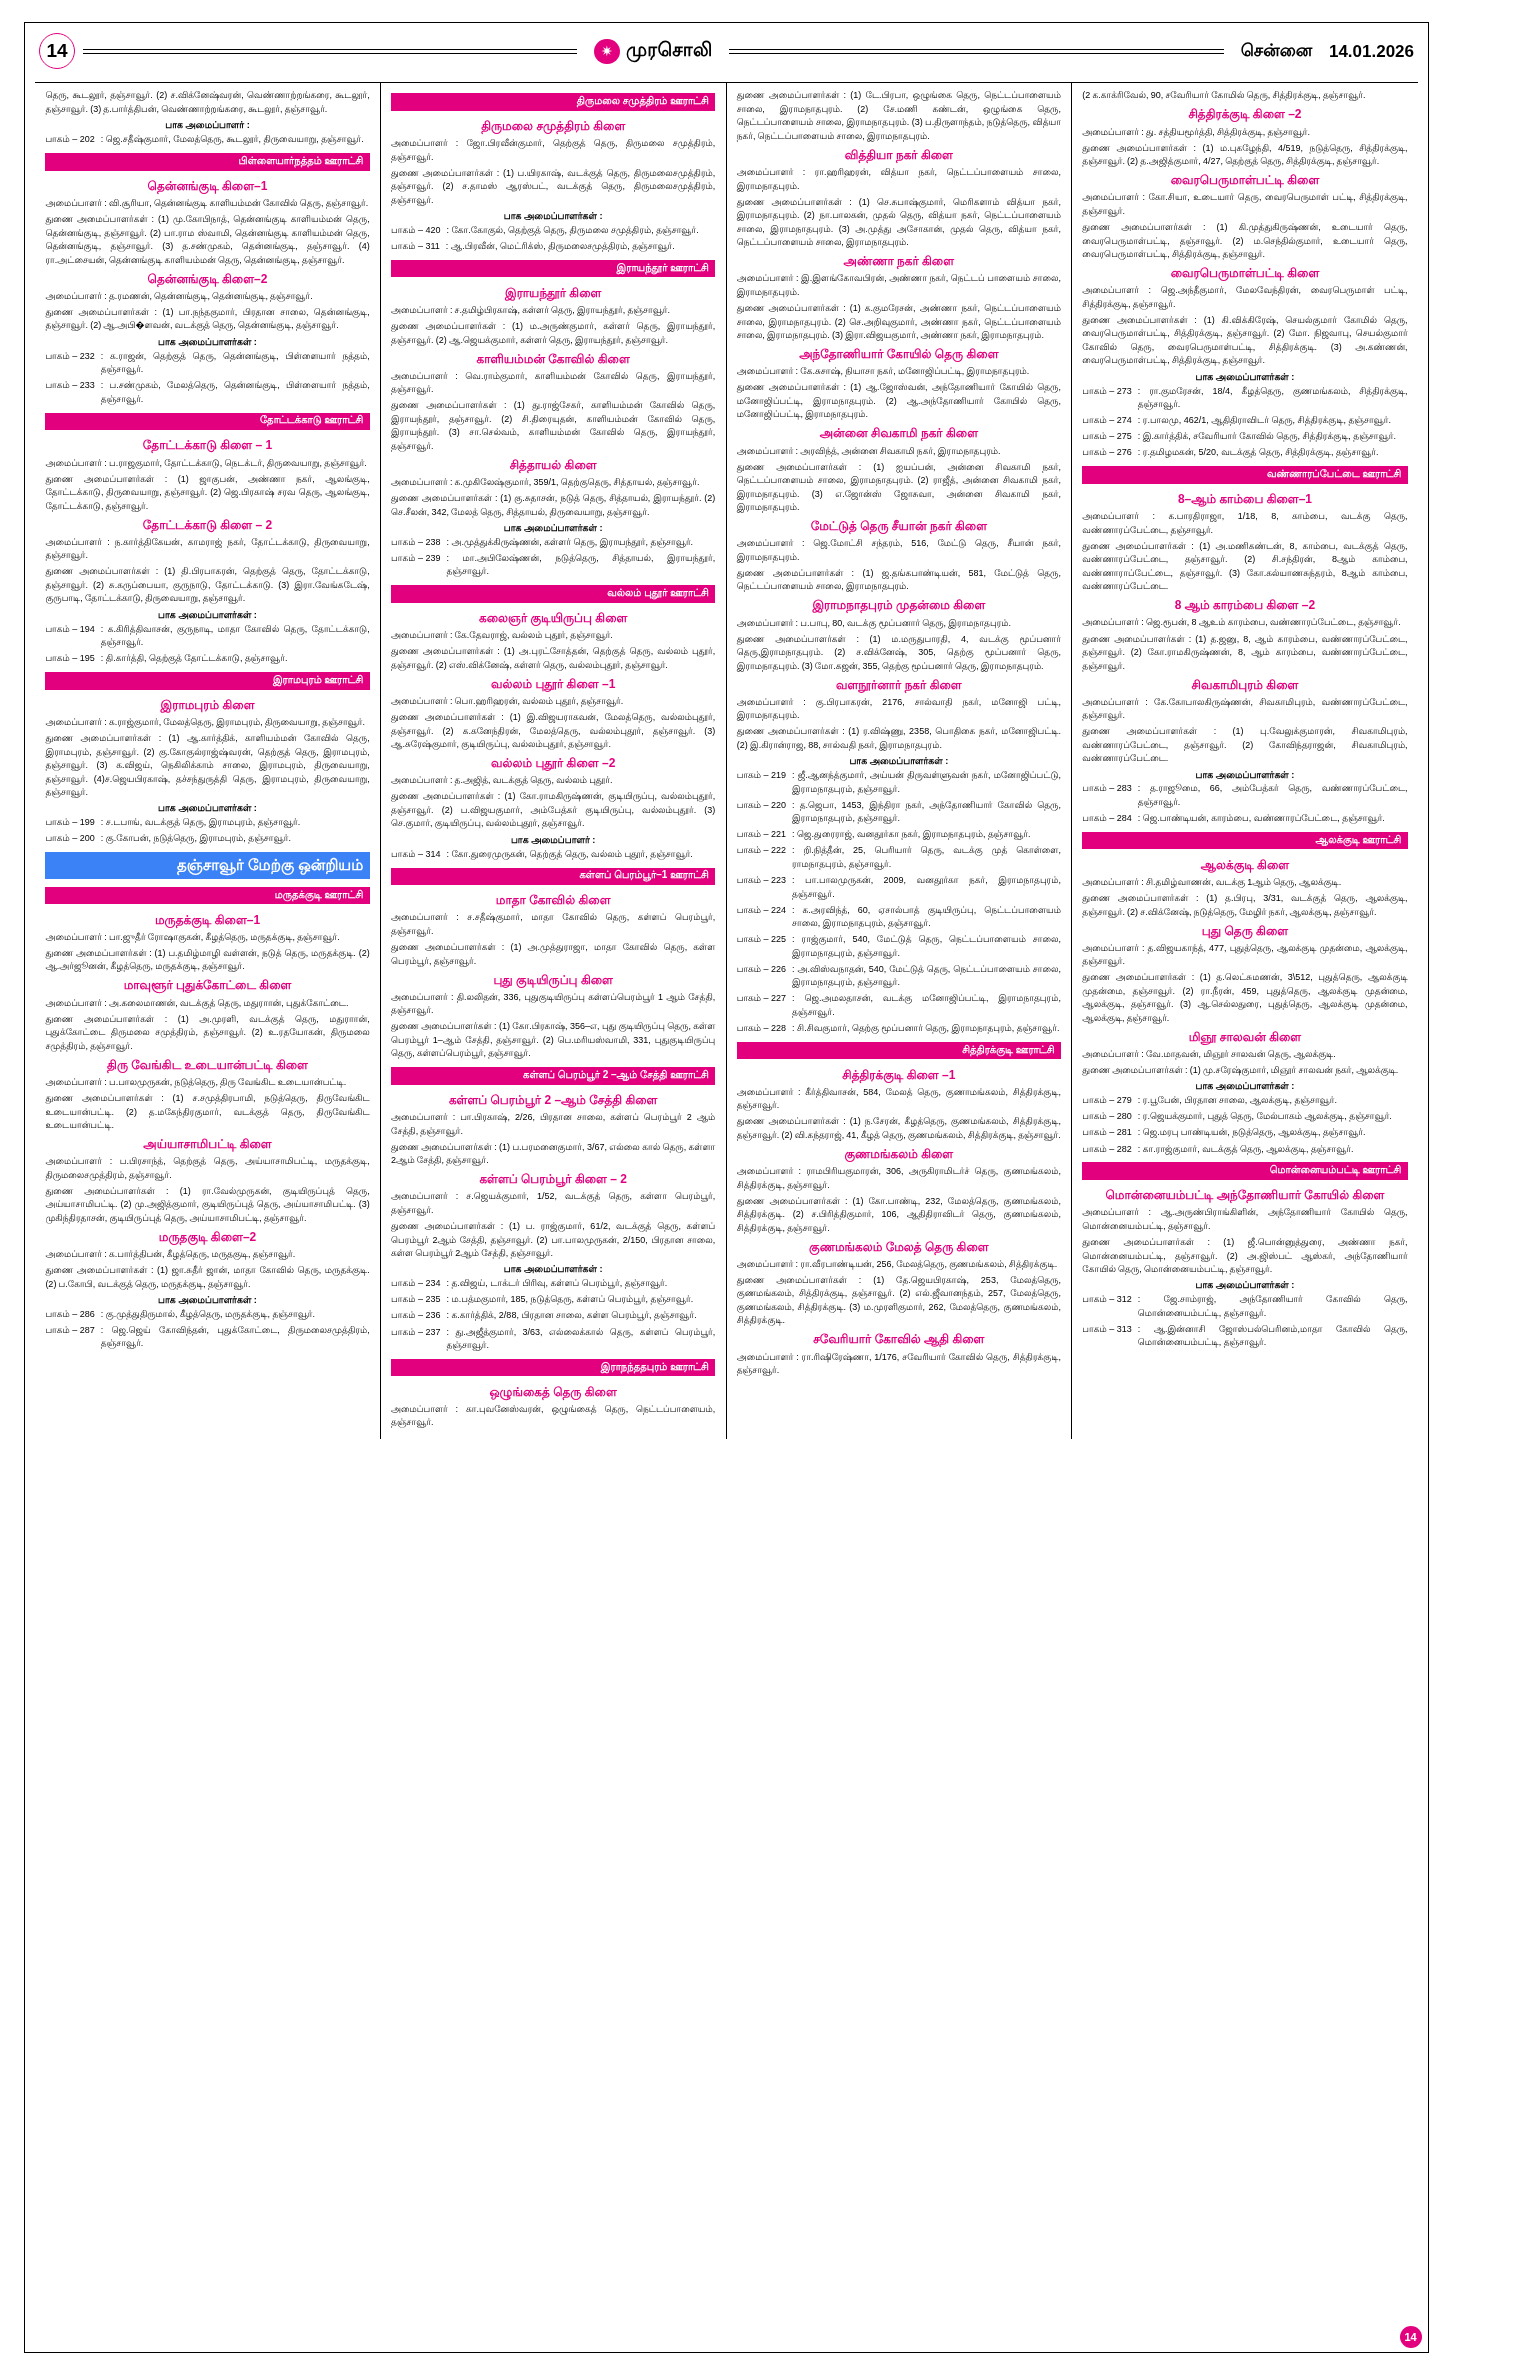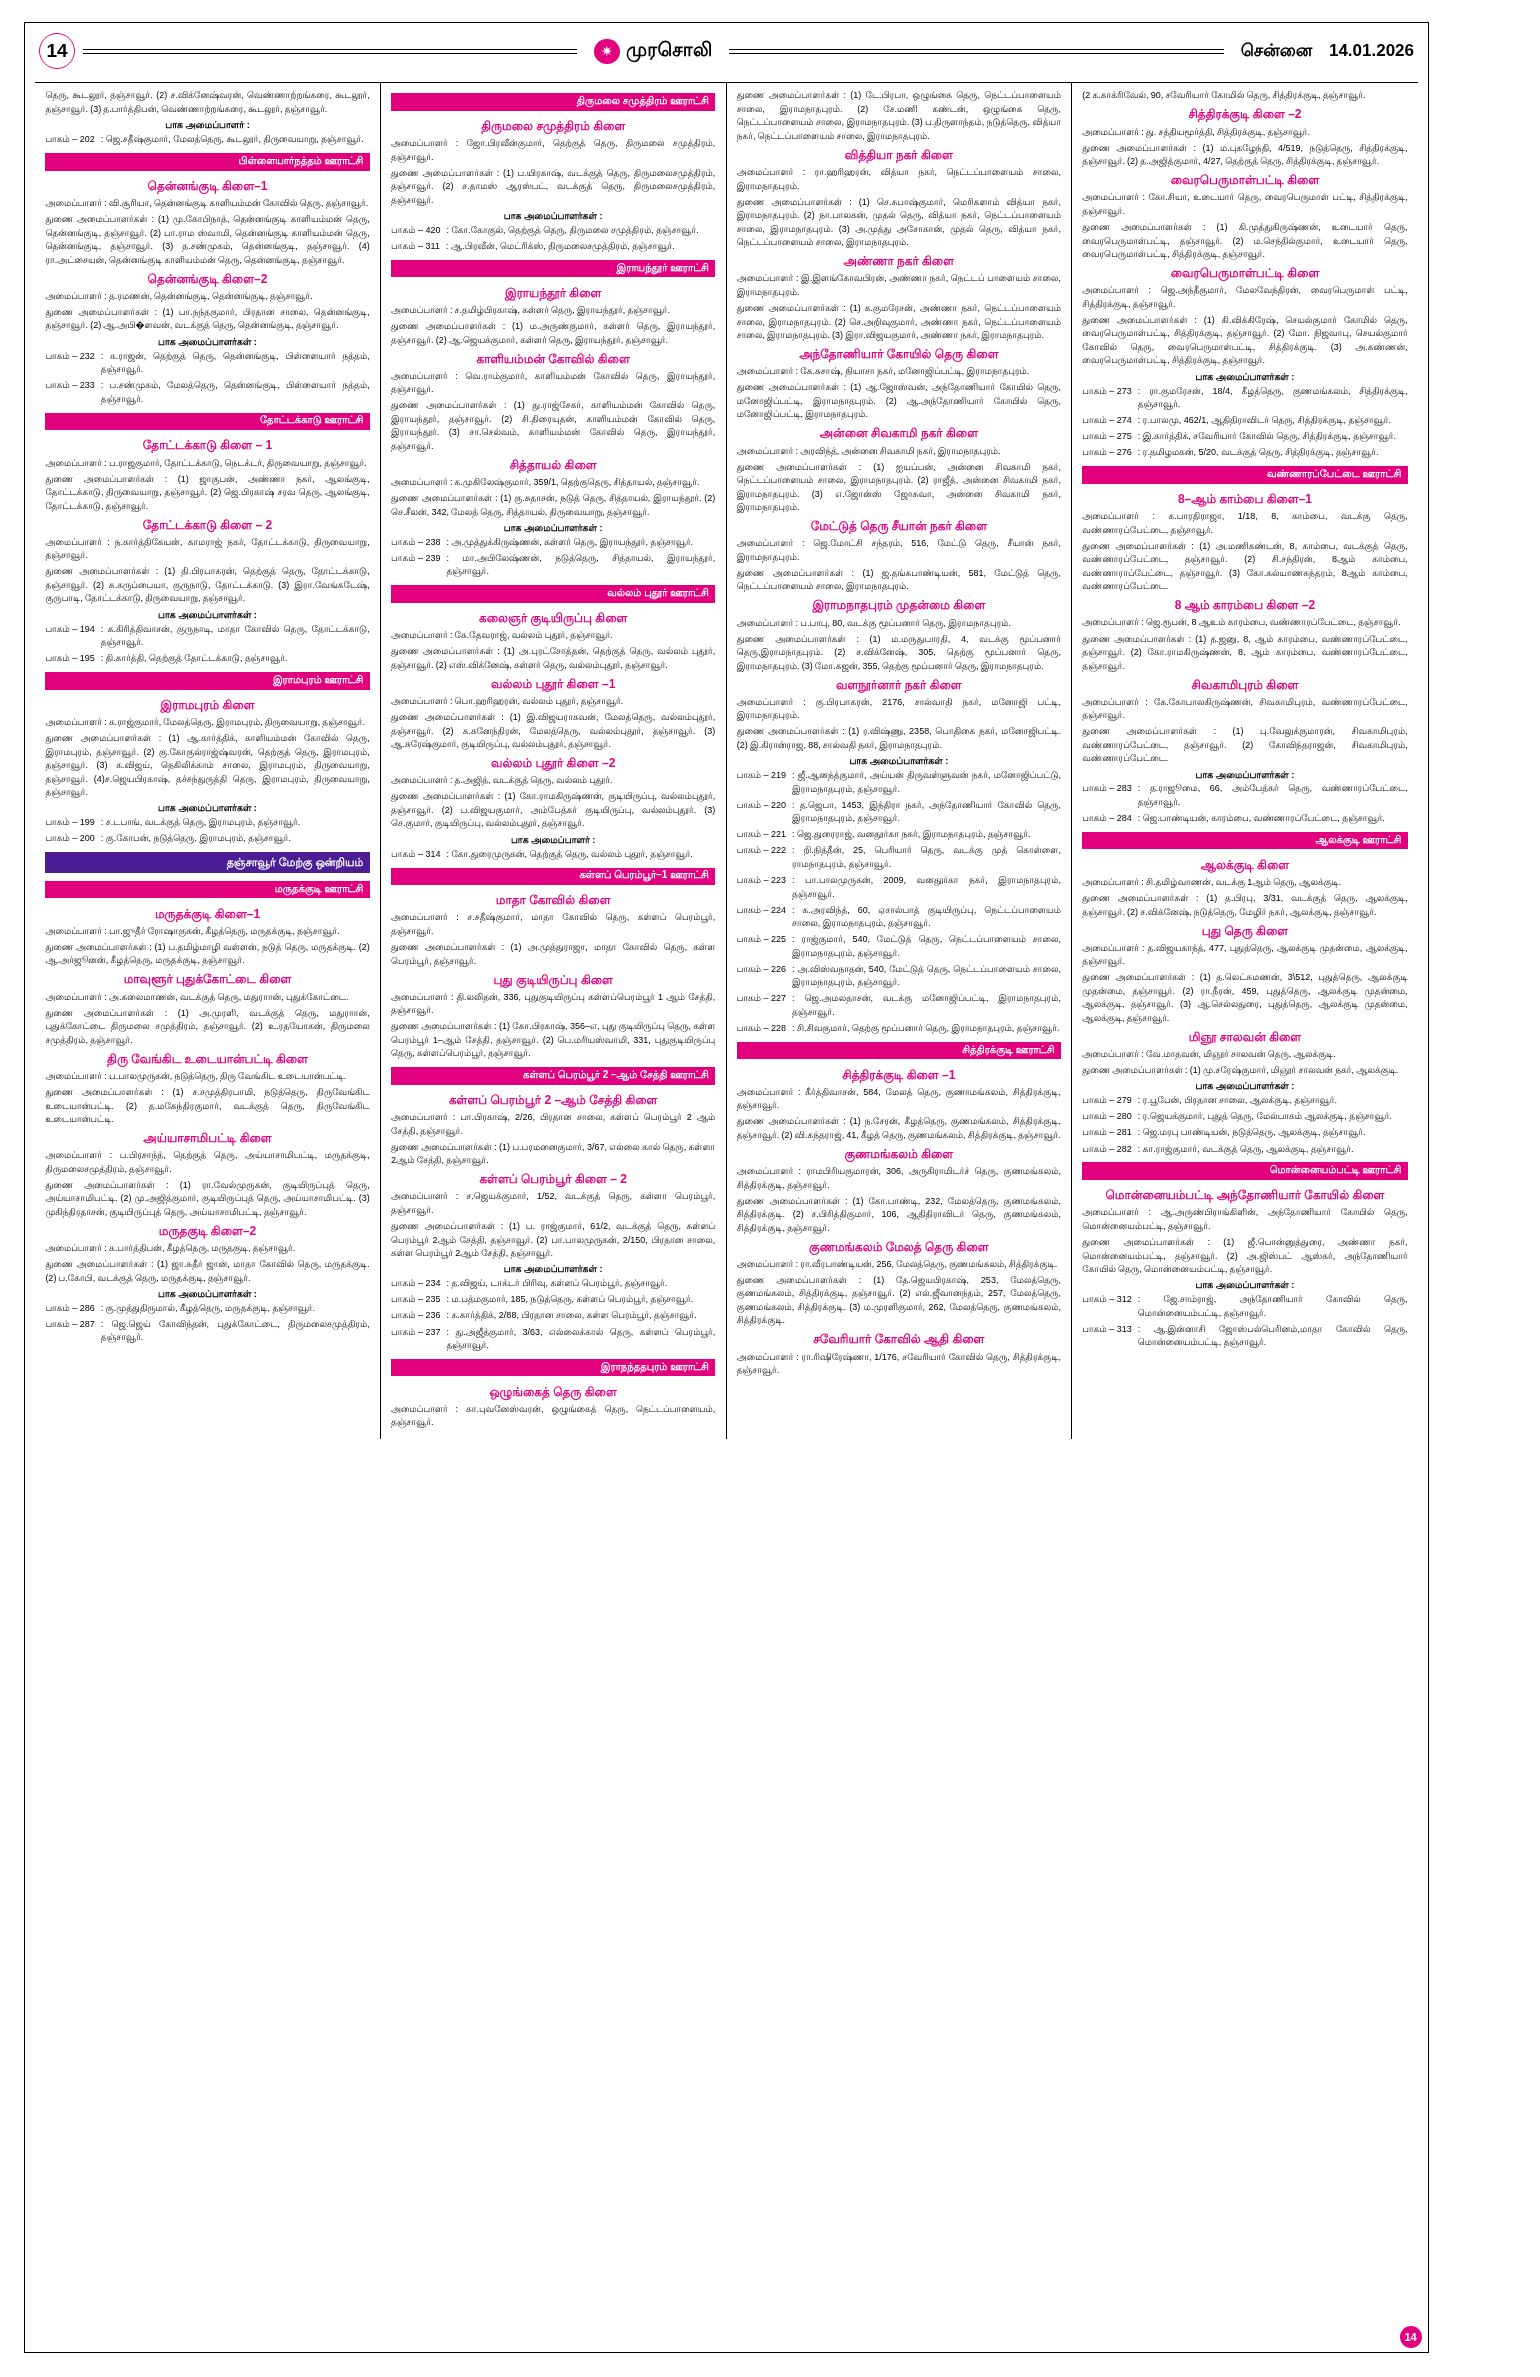--- a/index.html
+++ b/index.html
@@ -59,21 +59,21 @@
     background: #e3007f;
     display: flex; align-items: center; justify-content: center;
     color: #fff; font-size: 14px; line-height: 1;
   }
   .masthead-name {
     font-size: 19px; font-weight: bold; color: #000;
     letter-spacing: 0.3px;
   }
   .masthead-right {
     flex: 0 0 auto;
-    display: flex; align-items: flex-start; gap: 16.6px;
+    display: flex; align-items: flex-end; gap: 16.6px;
     padding-left: 9px;
     font-size: 17px; font-weight: bold;
   }
 
   
   .columns {
     display: grid;
     grid-template-columns: repeat(4, 1fr);
     column-gap: 0;
     margin-top: 6.4px;
@@ -90,22 +90,22 @@
     background: #e3007f;
     color: #fff;
     font-weight: bold;
     font-size: 10px;
     padding: 1.9px 6.4px 2.6px 6.4px;
     margin: 3.8px 0 3.8px 0;
     width: 100%;
     text-align: right;
   }
   .h-onriyam {
-    background: #4c1d95;
-    font-size: 11px;
+    background: #3b82f6;
+    font-size: 15px;
     padding: 3.2px 6.4px 3.8px 6.4px;
   }
   .h-kilai {
     color: #e3007f;
     font-weight: bold;
     font-size: 12px;
     text-align: center;
     margin: 4.5px 0 3.2px 0;
     line-height: 1.25;
   }

